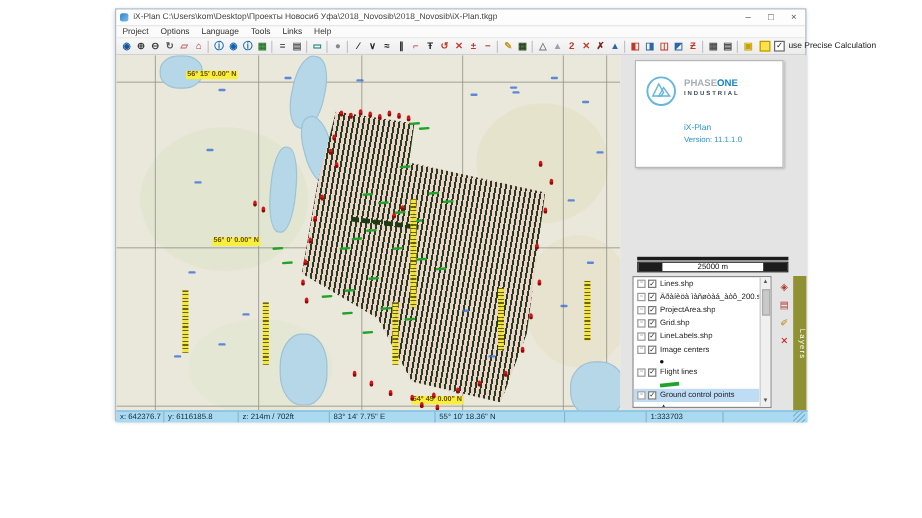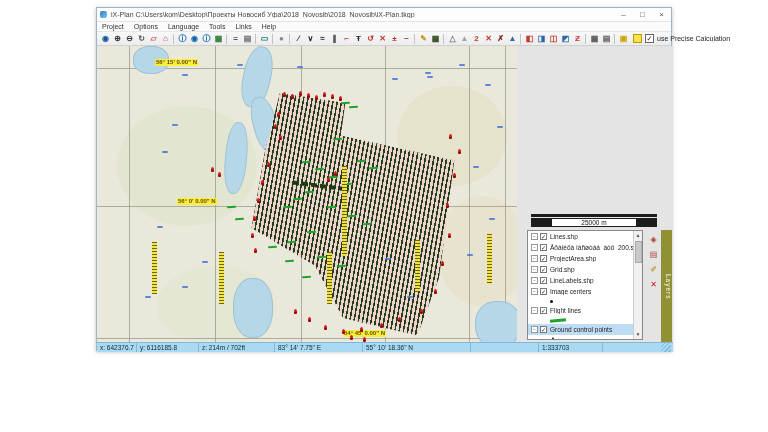--- a/index.html
+++ b/index.html
@@ -303,20 +303,31 @@
           <div class="bluemark" style="left: 310px; top: 250px;"></div>
           <div class="vlabel" style="left: 55px; top: 196px; height: 52px;"></div>
           <div class="vlabel" style="left: 122px; top: 206px; height: 52px;"></div>
           <div class="vlabel" style="left: 230px; top: 206px; height: 52px;"></div>
           <div class="vlabel" style="left: 245px; top: 120px; height: 90px;"></div>
           <div class="vlabel" style="left: 318px; top: 194px; height: 52px;"></div>
           <div class="vlabel" style="left: 390px; top: 188px; height: 50px;"></div>
         </div>
 
       <div id="rightpanel">
+        <div id="logobox">
+          <svg id="logomark" width="26" height="26" viewBox="0 0 26 26">
+            <circle cx="13" cy="13" r="11.5" fill="none" stroke="#62b7dc" stroke-width="1.6"></circle>
+            <path d="M6 17 L11 7 L15 14 L13 17 Z" fill="none" stroke="#62b7dc" stroke-width="1.2"></path>
+            <path d="M11 17 L15 10 L20 17 Z" fill="none" stroke="#62b7dc" stroke-width="1.2"></path>
+          </svg>
+          <div id="brandline"><span id="brand-phase">PHASE</span><span id="brand-one">ONE</span></div>
+          <div id="brand-ind">INDUSTRIAL</div>
+          <div id="appname">iX-Plan</div>
+          <div id="appver">Version: 11.1.1.0</div>
+        </div>
 
         <div id="scalebar">
           <div id="sb-top"></div>
           <div id="sb-seg">
             <div class="sb-dark"></div>
             <div id="sb-label">25000 m</div>
             <div class="sb-dark"></div>
           </div>
         </div>
 

